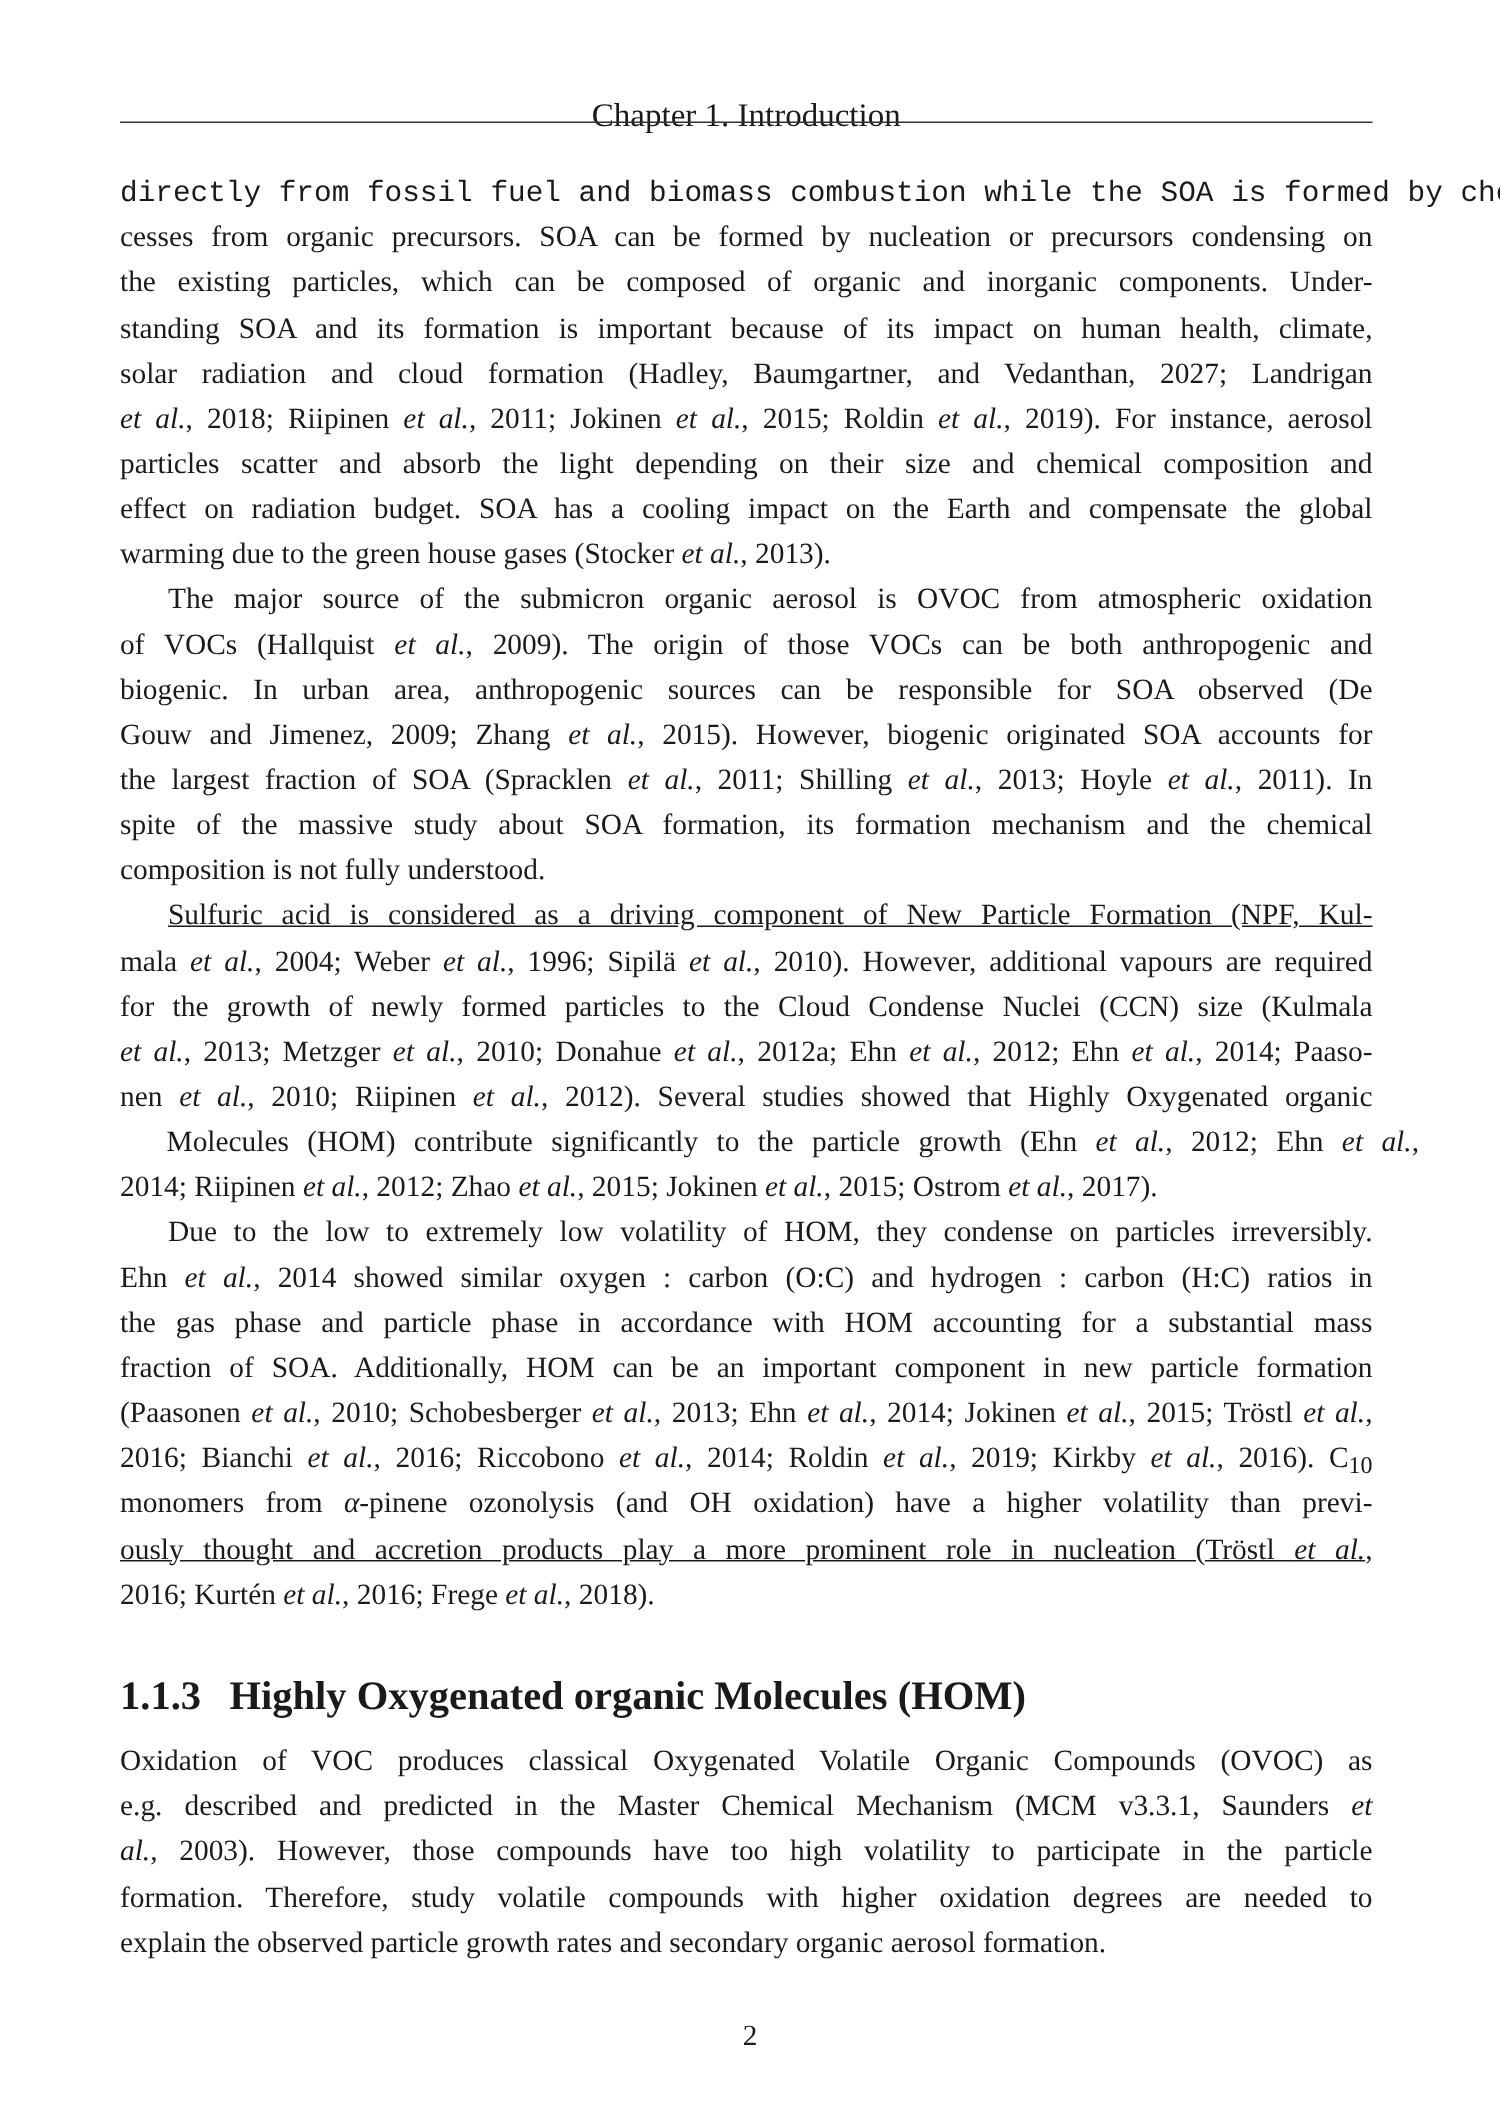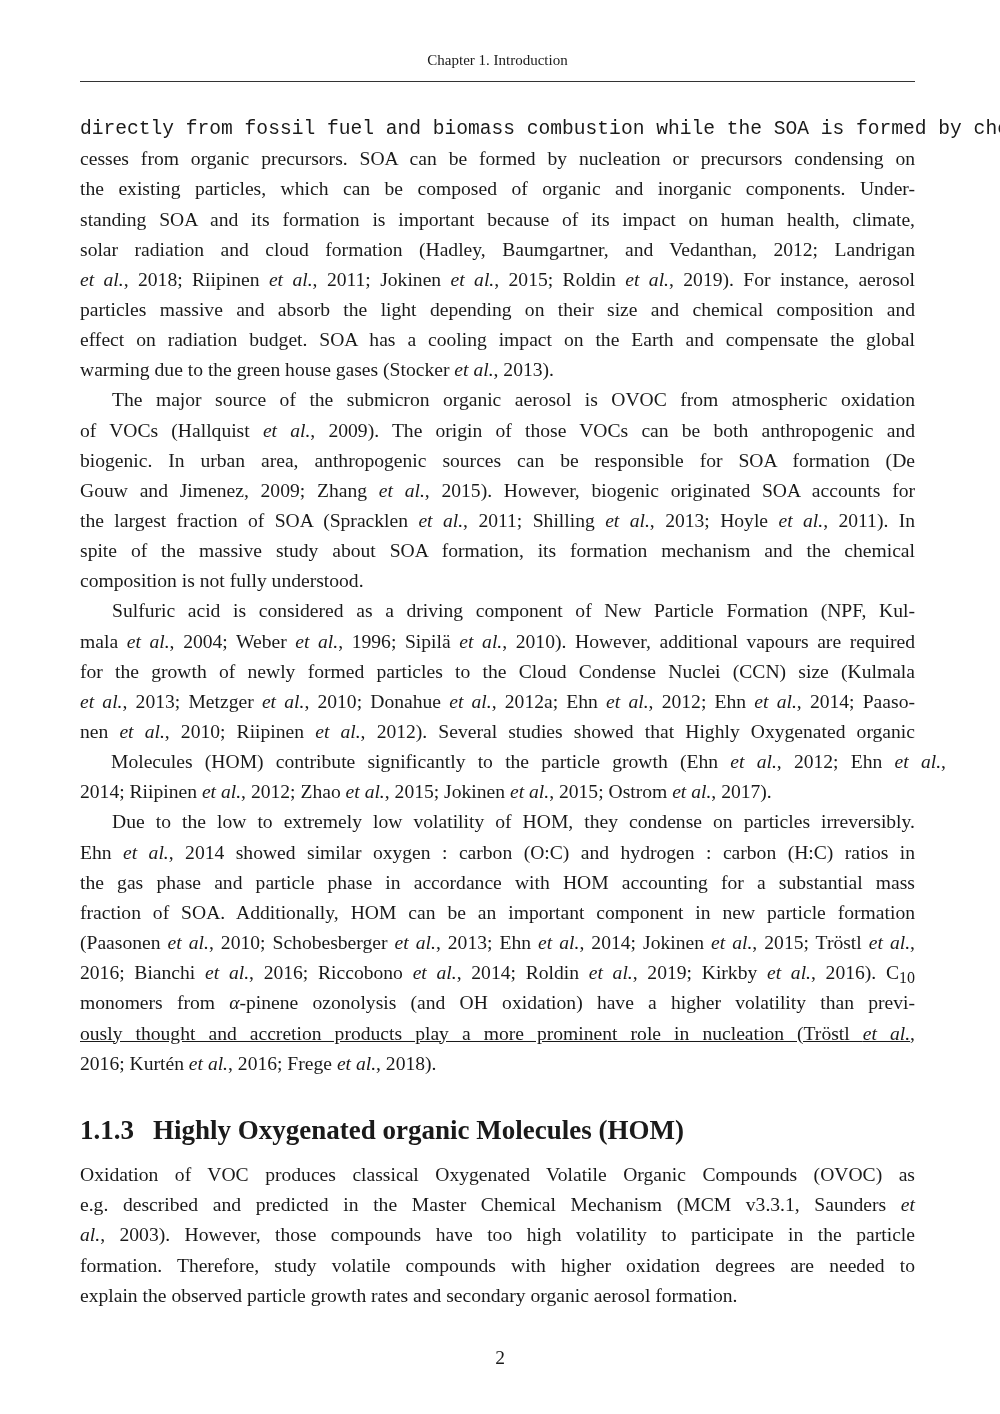--- a/index.html
+++ b/index.html
@@ -1,18 +1,18 @@
 <!DOCTYPE html>
 <html><head>
 <meta charset="utf-8">
 <style>
   html, body { margin: 0; padding: 0; background: #ffffff; }
   body { width: 1000px; height: 1414px; position: relative; overflow: hidden;
          font-family: "Liberation Serif", "DejaVu Serif", serif; color: #1a1a1a; }
-  .header { position: absolute; left: 80px; width: 835px; top: 52px; text-align: center; font-size: 15px; }
+  .header { position: absolute; left: 80px; width: 835px; top: 64px; text-align: center; font-size: 22px; }
   .rule { position: absolute; left: 80px; width: 835px; top: 81px; height: 0; border-top: 1px solid #333; }
   .line { position: absolute; left: 80px; width: 835px; height: 26px; font-size: 19.6px; line-height: 26px;
           text-align: justify; text-align-last: justify; white-space: nowrap; }
   .line.last { text-align-last: left; }
   .line.indent { padding-left: 32px; width: 803px; }
   .line span { white-space: pre; }
   .jf { display: block; text-align: justify; text-align-last: justify; white-space: normal; }
   .line.last .jf { text-align-last: left; }
   i { font-style: italic; }
   sub { font-size: 16px; vertical-align: -4px; line-height: 0; }
@@ -33,56 +33,56 @@
     <div class="line" style="top: 146.2px;">
       <span class="jf">cesses from organic precursors. SOA can be formed by nucleation or precursors condensing on</span>
     </div>
     <div class="line" style="top: 176.3px;">
       <span class="jf">the existing particles, which can be composed of organic and inorganic components. Under-</span>
     </div>
     <div class="line" style="top: 206.5px;">
       <span class="jf">standing SOA and its formation is important because of its impact on human health, climate,</span>
     </div>
     <div class="line" style="top: 236.6px;">
-      <span class="jf">solar radiation and cloud formation (Hadley, Baumgartner, and Vedanthan, 2012; Landrigan</span>
+      <span class="jf">solar radiation and cloud formation (Hadley, Baumgartner, and Vedanthan, 2027; Landrigan</span>
     </div>
     <div class="line" style="top: 266.8px;">
       <span class="jf"><i>et al.</i>, 2018; Riipinen <i>et al.</i>, 2011; Jokinen <i>et al.</i>, 2015; Roldin <i>et al.</i>, 2019). For instance, aerosol</span>
     </div>
     <div class="line" style="top: 296.9px;">
-      <span class="jf">particles massive and absorb the light depending on their size and chemical composition and</span>
+      <span class="jf">particles scatter and absorb the light depending on their size and chemical composition and</span>
     </div>
     <div class="line" style="top: 327px;">
       <span class="jf">effect on radiation budget. SOA has a cooling impact on the Earth and compensate the global</span>
     </div>
     <div class="line last" style="top: 357.2px;">
       <span class="jf">warming due to the green house gases (Stocker <i>et al.</i>, 2013).</span>
     </div>
     <div class="line indent" style="top: 387.3px;">
       <span class="jf">The major source of the submicron organic aerosol is OVOC from atmospheric oxidation</span>
     </div>
     <div class="line" style="top: 417.5px;">
       <span class="jf">of VOCs (Hallquist <i>et al.</i>, 2009). The origin of those VOCs can be both anthropogenic and</span>
     </div>
     <div class="line" style="top: 447.6px;">
-      <span class="jf">biogenic. In urban area, anthropogenic sources can be responsible for SOA formation (De</span>
+      <span class="jf">biogenic. In urban area, anthropogenic sources can be responsible for SOA observed (De</span>
     </div>
     <div class="line" style="top: 477.8px;">
       <span class="jf">Gouw and Jimenez, 2009; Zhang <i>et al.</i>, 2015). However, biogenic originated SOA accounts for</span>
     </div>
     <div class="line" style="top: 507.9px;">
       <span class="jf">the largest fraction of SOA (Spracklen <i>et al.</i>, 2011; Shilling <i>et al.</i>, 2013; Hoyle <i>et al.</i>, 2011). In</span>
     </div>
     <div class="line" style="top: 538.1px;">
       <span class="jf">spite of the massive study about SOA formation, its formation mechanism and the chemical</span>
     </div>
     <div class="line last" style="top: 568.2px;">
       <span class="jf">composition is not fully understood.</span>
     </div>
-    <div class="line indent" style="top: 598.4px;">
+    <div class="line indent" style="top: 598.4px; text-decoration: underline;">
       <span class="jf">Sulfuric acid is considered as a driving component of New Particle Formation (NPF, Kul-</span>
     </div>
     <div class="line" style="top: 628.5px;">
       <span class="jf">mala <i>et al.</i>, 2004; Weber <i>et al.</i>, 1996; Sipilä <i>et al.</i>, 2010). However, additional vapours are required</span>
     </div>
     <div class="line" style="top: 658.7px;">
       <span class="jf">for the growth of newly formed particles to the Cloud Condense Nuclei (CCN) size (Kulmala</span>
     </div>
     <div class="line" style="top: 688.8px;">
       <span class="jf"><i>et al.</i>, 2013; Metzger <i>et al.</i>, 2010; Donahue <i>et al.</i>, 2012a; Ehn <i>et al.</i>, 2012; Ehn <i>et al.</i>, 2014; Paaso-</span>

